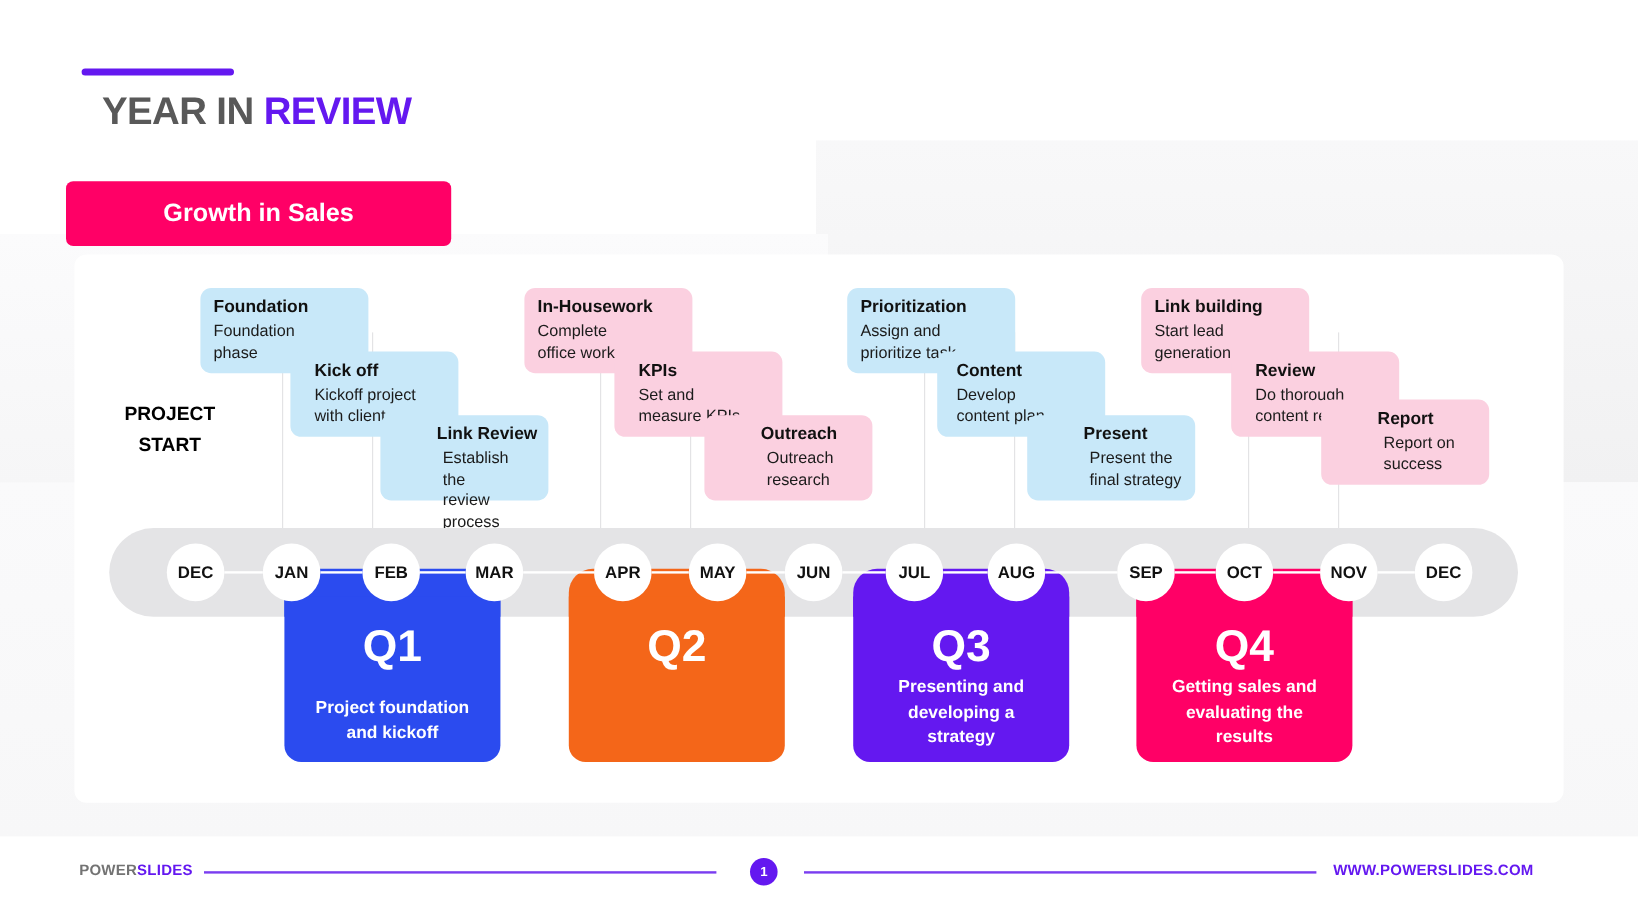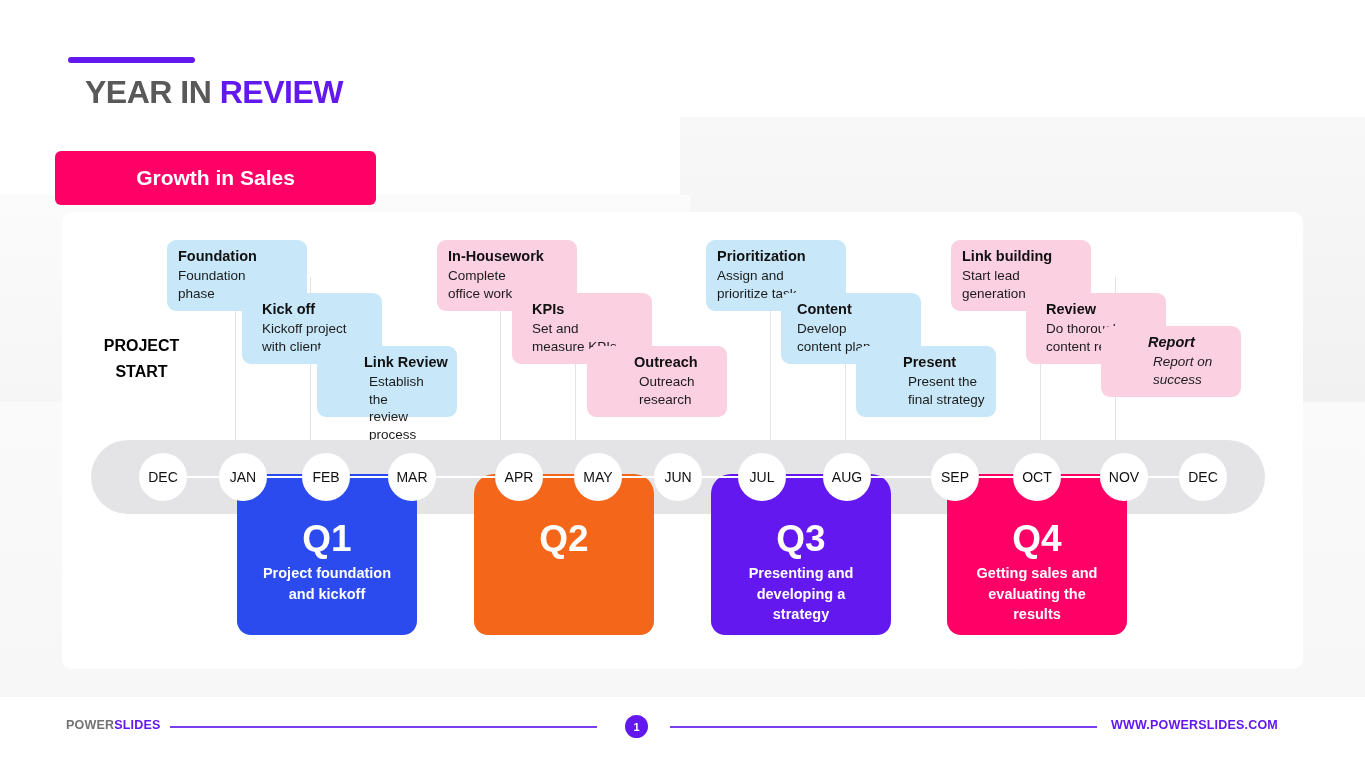--- a/index.html
+++ b/index.html
@@ -96,21 +96,21 @@
   }
   .q-under {
     position:absolute; top:474px; height:40px;
     border-radius:20px 20px 0 0;
   }
   .month-node {
     position:absolute; top:453px;
     width:48px; height:48px; border-radius:24px;
     background:#ffffff;
     display:flex; align-items:center; justify-content:center;
-    font-size:14px; font-weight:normal; color:#111;
+    font-size:14px; font-weight:bold; color:#111;
     z-index:5;
   }
   .month-connector {
     position:absolute; top:476px; height:2px; background:#ffffff; z-index:3;
   }
 
   
   .qbox {
     position:absolute; top:497px;
     width:180px; height:138px;
@@ -223,21 +223,21 @@
       <div class="mdesc">Present the<br>final strategy</div>
     </div>
     <div class="mcard pink c1" style="left: 951px; top: 240px;">
       <div class="mtitle">Link building</div>
       <div class="mdesc">Start lead<br>generation</div>
     </div>
     <div class="mcard pink c2" style="left: 1026px; top: 293px;">
       <div class="mtitle">Review</div>
       <div class="mdesc">Do thorough<br>content review</div>
     </div>
-    <div class="mcard pink c3" style="left: 1101px; top: 326px; font-style: italic;">
+    <div class="mcard pink c3" style="left: 1101px; top: 333px;">
       <div class="mtitle">Report</div>
       <div class="mdesc">Report on<br>success</div>
     </div>
   </div>
 
 <div id="timeline-bar"></div>
 <div id="quarter-unders">
     <div class="q-under" style="left: 237px; width: 180px; background: rgb(43, 75, 239);"></div>
     <div class="q-under" style="left: 474px; width: 180px; background: rgb(244, 102, 25);"></div>
     <div class="q-under" style="left: 711px; width: 180px; background: rgb(100, 24, 240);"></div>
@@ -251,21 +251,21 @@
     <div class="month-connector" style="left: 543px; width: 31px;"></div>
     <div class="month-connector" style="left: 622px; width: 32px;"></div>
     <div class="month-connector" style="left: 702px; width: 36px;"></div>
     <div class="month-connector" style="left: 786px; width: 37px;"></div>
     <div class="month-connector" style="left: 871px; width: 60px;"></div>
     <div class="month-connector" style="left: 979px; width: 34px;"></div>
     <div class="month-connector" style="left: 1061px; width: 39px;"></div>
     <div class="month-connector" style="left: 1148px; width: 31px;"></div>
   </div>
 <div id="quarter-boxes">
-    <div class="qbox" style="left: 237px; background: rgb(43, 75, 239);">
+    <div class="qbox" style="left: 237px; background: rgb(43, 75, 239); gap: 17px;">
       <div class="qnum">Q1</div>
       <div class="qdesc">Project foundation<br>and kickoff</div>
     </div>
     <div class="qbox" style="left: 474px; background: rgb(244, 102, 25);">
       <div class="qnum">Q2</div>
     </div>
     <div class="qbox" style="left: 711px; background: rgb(100, 24, 240);">
       <div class="qnum">Q3</div>
       <div class="qdesc">Presenting and<br>developing a<br>strategy</div>
     </div>

